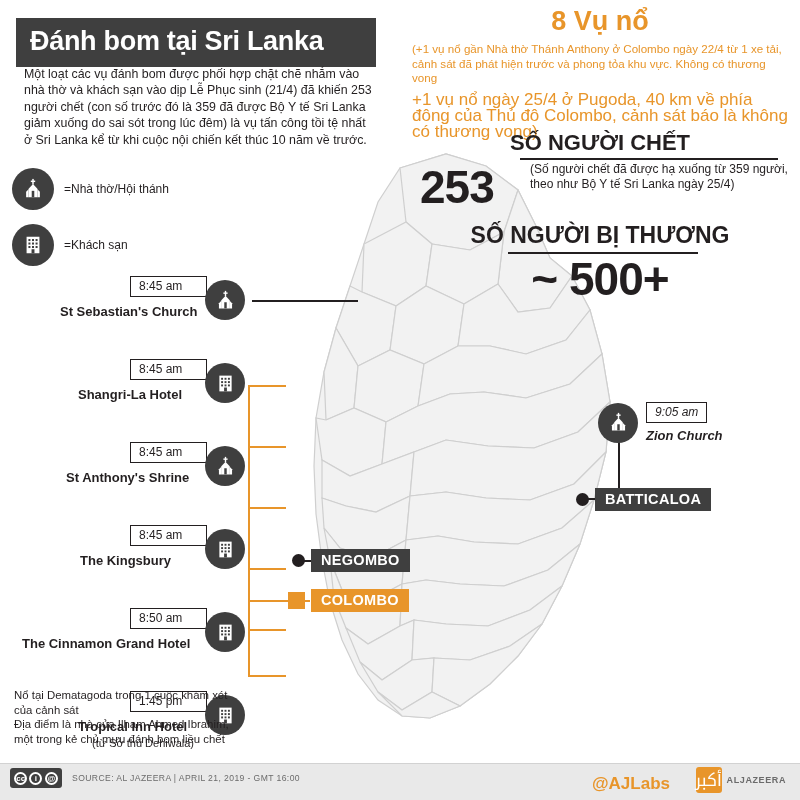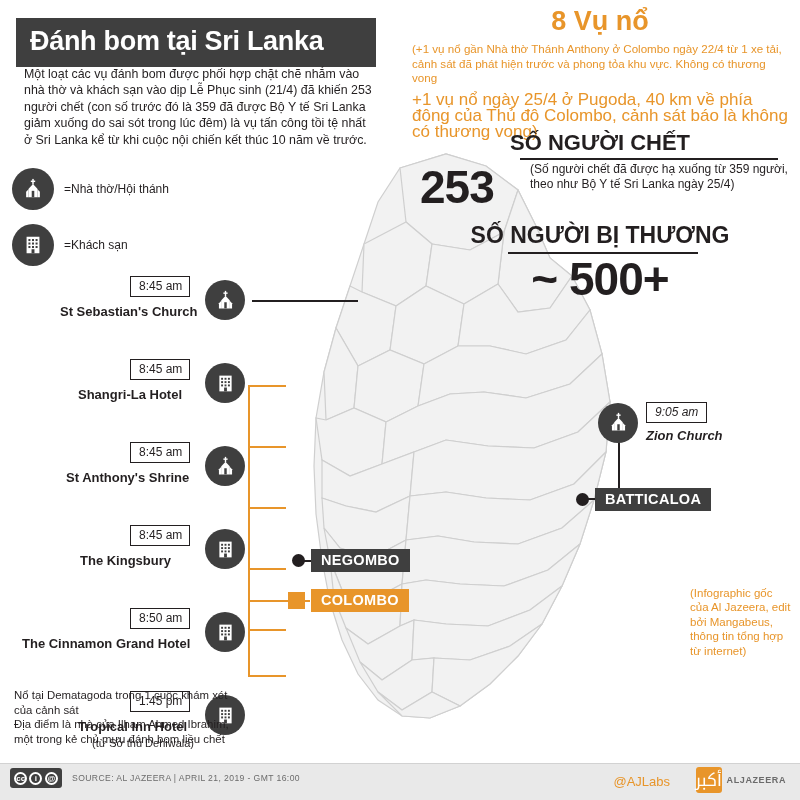--- a/index.html
+++ b/index.html
@@ -201,21 +201,21 @@
   }
   .ev {
     position: relative;
     height: 61px;
   }
   .ev .time {
     position: absolute;
     background: #ffffff;
     border: 1px solid #231f20;
     font-size: 12px;
-    padding: 2px 7px 3px 8px;
+    padding: 2px 24px 3px 8px;
     box-sizing: border-box;
   }
   .ev .name {
     position: absolute;
     font-size: 13px;
     font-weight: bold;
     color: #231f20;
     white-space: nowrap;
   }
   .ev .sub {
@@ -353,22 +353,22 @@
     left: 72px;
     top: 9px;
     font-size: 8.6px;
     letter-spacing: 0.4px;
     color: #6b6b6b;
   }
   .ajlabs {
     position: absolute;
     right: 130px;
     top: 10px;
-    font-size: 13px;
-    font-weight: normal;
+    font-size: 17px;
+    font-weight: bold;
     color: #e8952a;
   }
   .aj-logo {
     position: absolute;
     right: 14px;
     top: 3px;
     display: flex;
     align-items: center;
   }
   .aj-logo .mark {
@@ -485,21 +485,20 @@
 
   <div class="deaths-label">SỐ NGƯỜI CHẾT</div>
   <div class="rule"></div>
   <div class="deaths-number">253</div>
   <div class="deaths-paren">(Số người chết đã được hạ xuống từ 359 người, theo như Bộ Y tế Sri Lanka ngày 25/4)</div>
 
   <div class="injured-label">SỐ NGƯỜI BỊ THƯƠNG</div>
   <div class="rule2"></div>
   <div class="injured-number">~ 500+</div>
 
-  <div class="credit">(Infographic gốc của Al Jazeera, edit bởi Mangabeus, thông tin tổng hợp từ internet)</div>
 
   <div class="line-h" style="left:252px; top:300px; width:106px;"></div>
   <div class="line-h" style="left:296px; top:560px; width:16px;"></div>
   <div class="line-v" style="left:248px; top:385px; height:290px;"></div>
   <div class="line-h-o" style="left:248px; top:385px; width:38px;"></div>
   <div class="line-h-o" style="left:248px; top:446px; width:38px;"></div>
   <div class="line-h-o" style="left:248px; top:507px; width:38px;"></div>
   <div class="line-h-o" style="left:248px; top:568px; width:38px;"></div>
   <div class="line-h-o" style="left:248px; top:600px; width:62px;"></div>
   <div class="line-h-o" style="left:248px; top:629px; width:38px;"></div>

